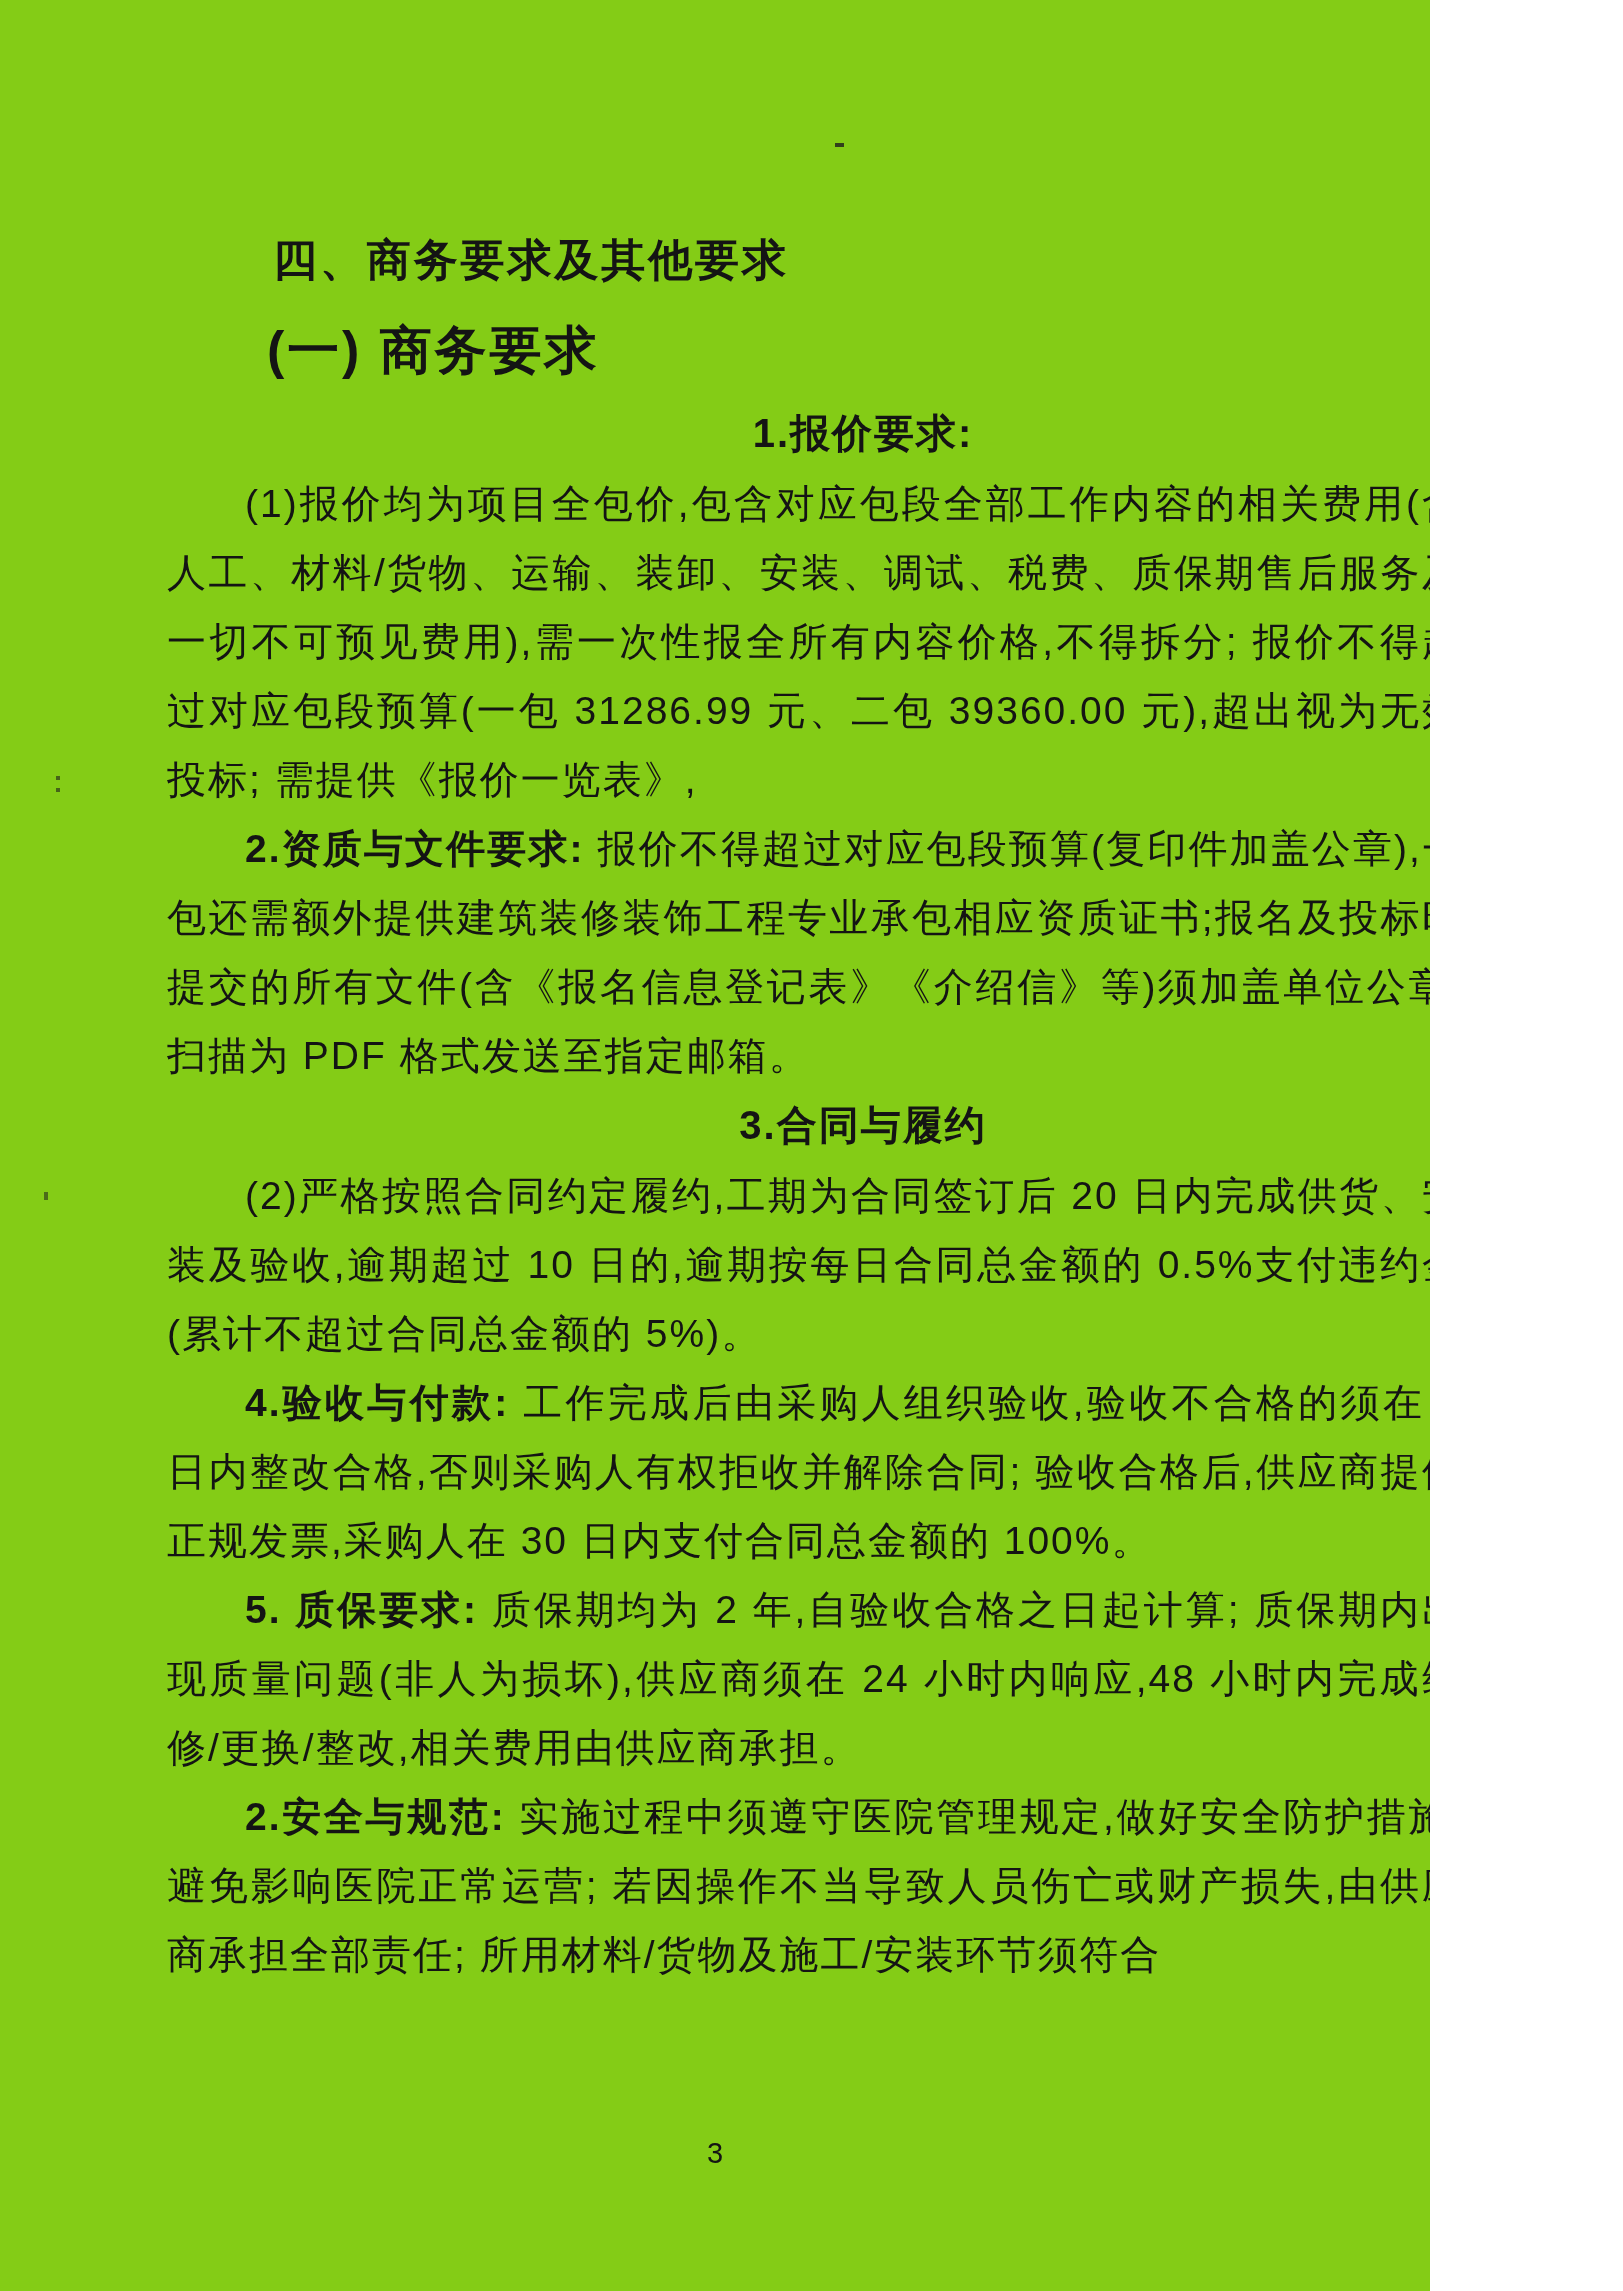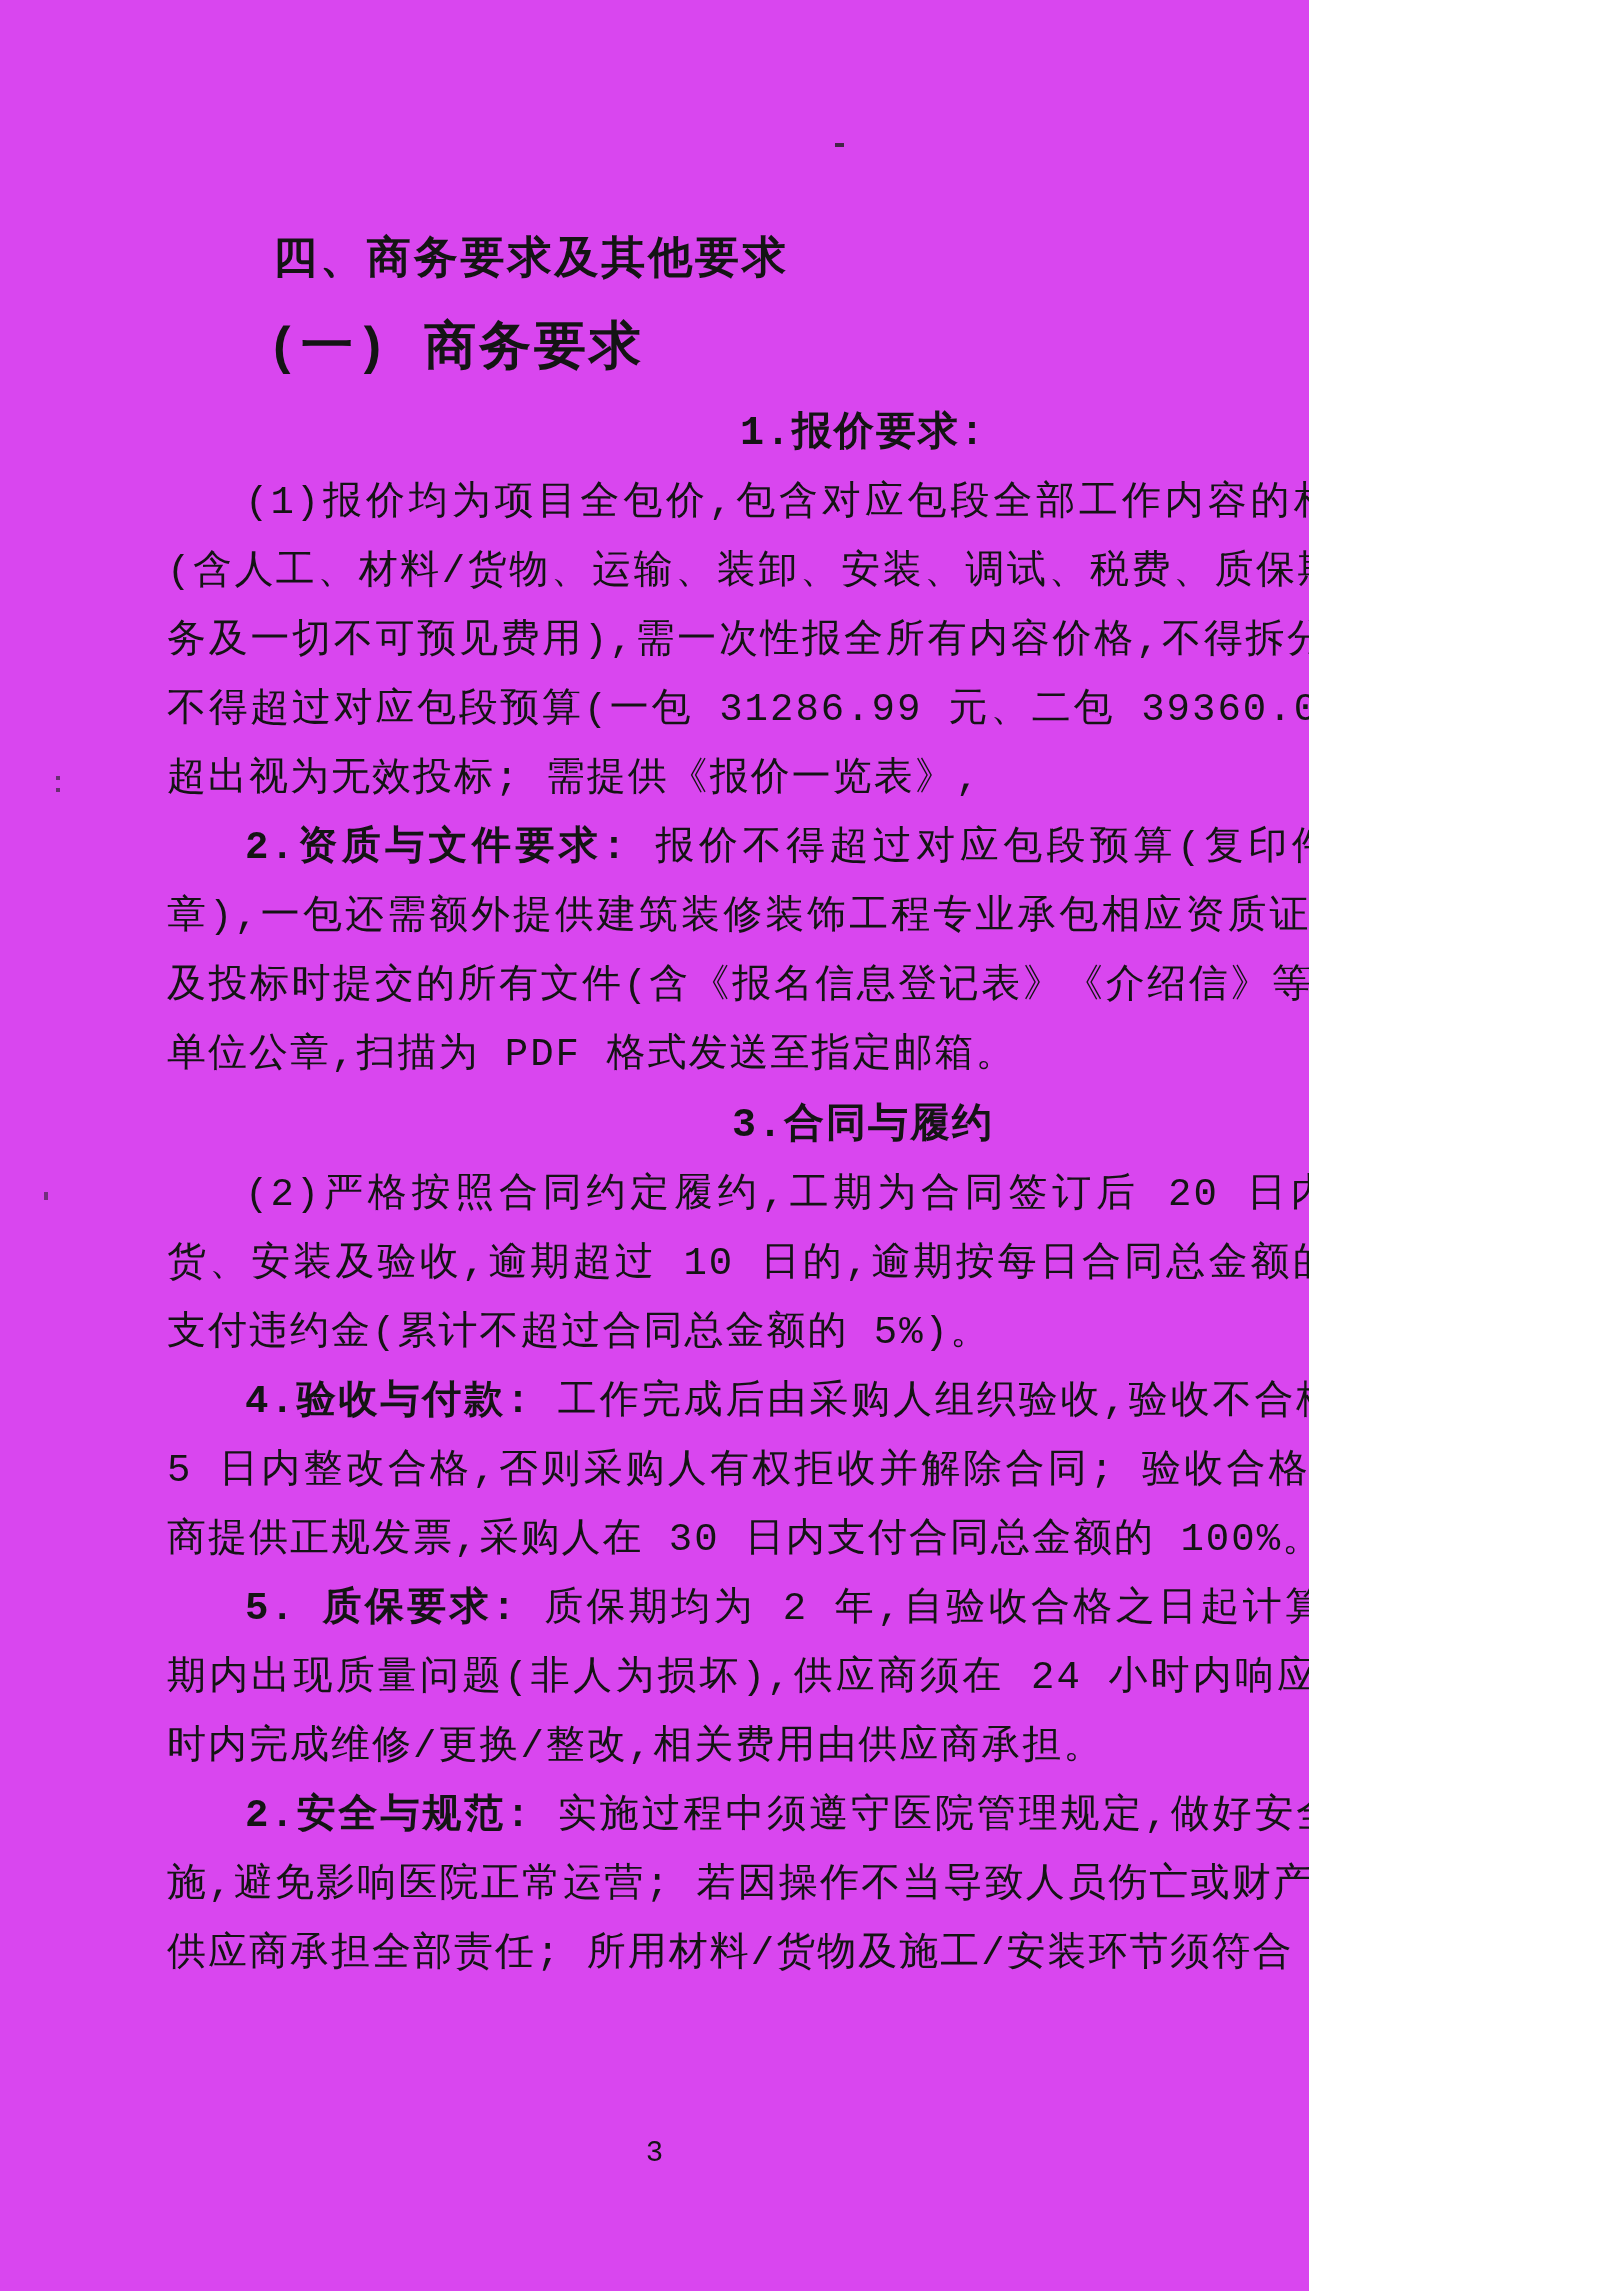--- a/index.html
+++ b/index.html
@@ -2,26 +2,26 @@
 <html><head>
 <meta charset="utf-8">
 <style>
   html, body {
     margin: 0;
     padding: 0;
     background: #ffffff;
   }
   .page {
     position: relative;
-    width: 1309px;
+    width: 1430px;
     height: 2292px;
-    background: #d946ef;
+    background: #84cc16;
     overflow: hidden;
     color: #141414;
-    font-family: Liberation Mono, monospace;
+    font-family: Liberation Sans, sans-serif;
   }
   .content {
     position: absolute;
     left: 167px;
     top: 223px;
     width: 1296px;
     font-size: 39px;
     line-height: 69px;
     letter-spacing: 2px;
     text-align: justify;

